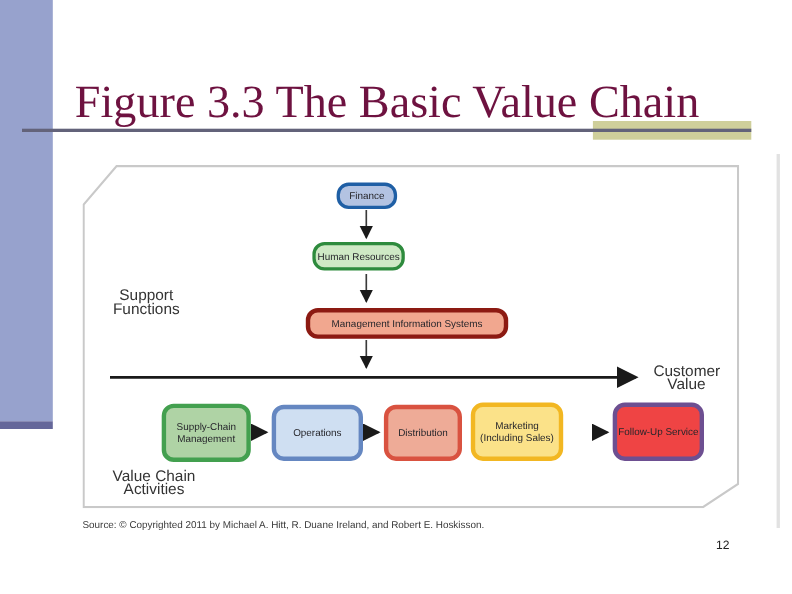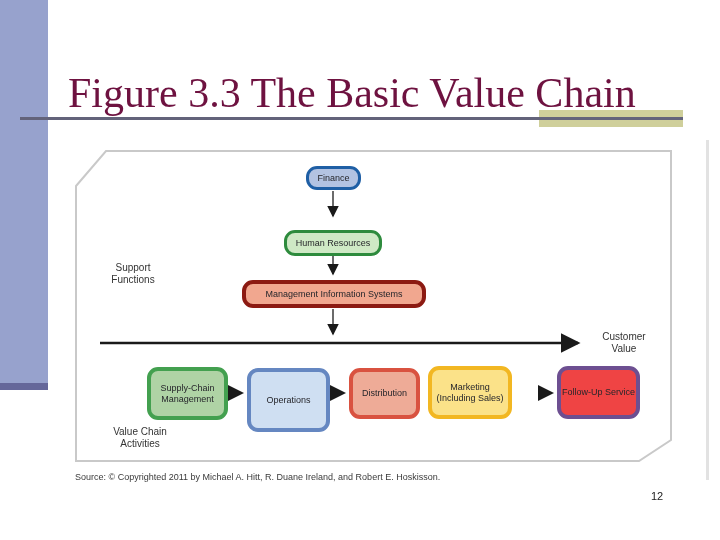--- a/index.html
+++ b/index.html
@@ -14,29 +14,29 @@
 
   .caption{position:absolute;left:95px;top:128px;font-size:9px;font-weight:bold;color:#3c3c3c;z-index:3;}
   .cap-label{color:#b5854f;margin-right:8px;}
 
   .connectors{position:absolute;left:75px;top:150px;z-index:2;}
 
   .box{position:absolute;z-index:4;display:flex;align-items:center;justify-content:center;
        text-align:center;font-size:9px;line-height:11px;color:#26262b;box-sizing:border-box;
        border-style:solid;border-radius:11px;}
   .box-finance{left:306px;top:166px;width:55px;height:24px;border-width:3px;}
-  .box-hr{left:284px;top:230px;width:98px;height:26px;border-width:3px;}
+  .box-hr{left:284px;top:220px;width:84px;height:26px;border-width:3px;}
   .box-mis{left:242px;top:280px;width:184px;height:28px;border-width:4px;}
   .box-scm{left:147px;top:367px;width:81px;height:53px;border-width:4px;}
-  .box-ops{left:247px;top:368px;width:83px;height:64px;border-width:4px;}
+  .box-ops{left:247px;top:368px;width:83px;height:51px;border-width:4px;}
   .box-dist{left:349px;top:368px;width:71px;height:51px;border-width:4px;}
   .box-mkt{left:428px;top:366px;width:84px;height:53px;border-width:4px;}
   .box-fus{left:557px;top:366px;width:83px;height:53px;border-width:4px;}
 
-  .side-label{position:absolute;z-index:4;text-align:center;font-size:10px;line-height:12px;color:#333;}
+  .side-label{position:absolute;z-index:4;text-align:center;font-size:14px;line-height:12px;color:#333;}
   .support-label{left:96px;top:262px;width:74px;}
   .customer-label{left:594px;top:331px;width:60px;}
   .vca-label{left:100px;top:426px;width:80px;}
   .side-label span{display:block;}
 
   .source{position:absolute;left:75px;top:472px;font-size:9px;color:#3a3a3a;z-index:3;}
   .page-num{position:absolute;left:651px;top:490px;font-size:11px;color:#222;z-index:3;}
   .scan-edge{position:absolute;left:706px;top:140px;width:3px;height:340px;background:#e2e2e2;}
 </style>
 </head>
@@ -69,21 +69,21 @@
     <line x1="357" y1="243" x2="373" y2="243" stroke="#1a1a1a" stroke-width="2" marker-end="url(#ah)"></line>
     <line x1="464" y1="243" x2="477" y2="243" stroke="#1a1a1a" stroke-width="2" marker-end="url(#ah)"></line>
   </svg>
 
   <div class="box box-finance" style="border-color: rgb(31, 95, 165); background-color: rgb(179, 195, 226);">
     <span>Finance</span>
   </div>
   <div class="box box-hr" style="border-color: rgb(46, 139, 61); background-color: rgb(207, 233, 197);">
     <span>Human Resources</span>
   </div>
-  <div class="box box-mis" style="border-color: rgb(140, 26, 18); background-color: rgb(241, 167, 143);">
+  <div class="box box-mis" style="border-color: rgb(140, 26, 18); background-color: rgb(241, 167, 143); margin-left: 36px;">
     <span>Management Information Systems</span>
   </div>
 
   <div class="box box-scm" style="border-color: rgb(67, 160, 79); background-color: rgb(175, 211, 165);">
     <span>Supply-Chain Management</span>
   </div>
   <div class="box box-ops" style="border-color: rgb(101, 135, 193); background-color: rgb(207, 223, 242);">
     <span>Operations</span>
   </div>
   <div class="box box-dist" style="border-color: rgb(217, 82, 64); background-color: rgb(238, 171, 151);">

